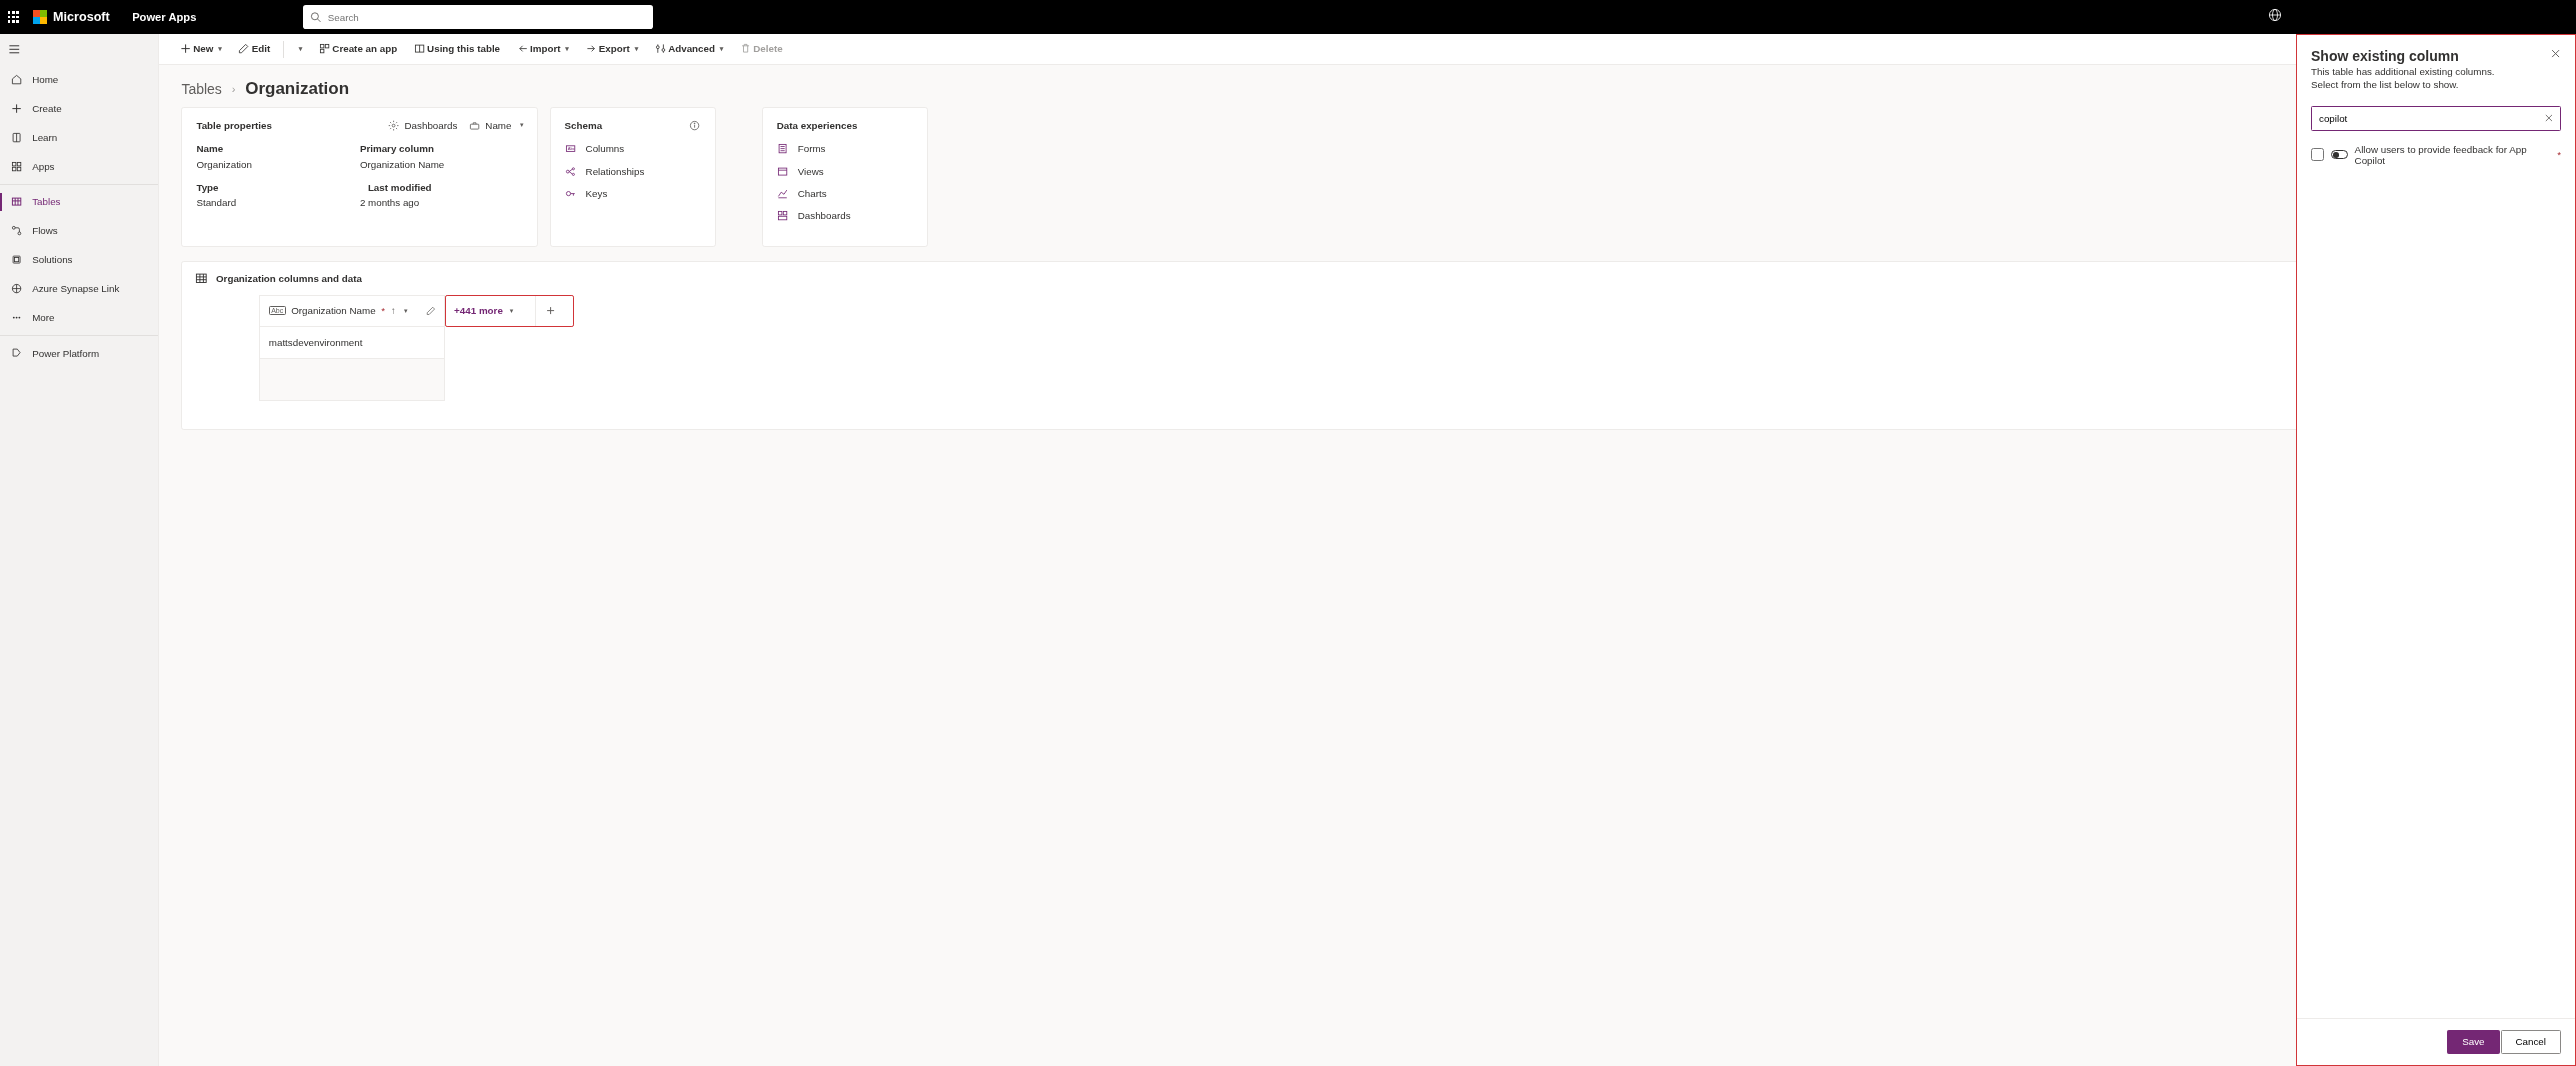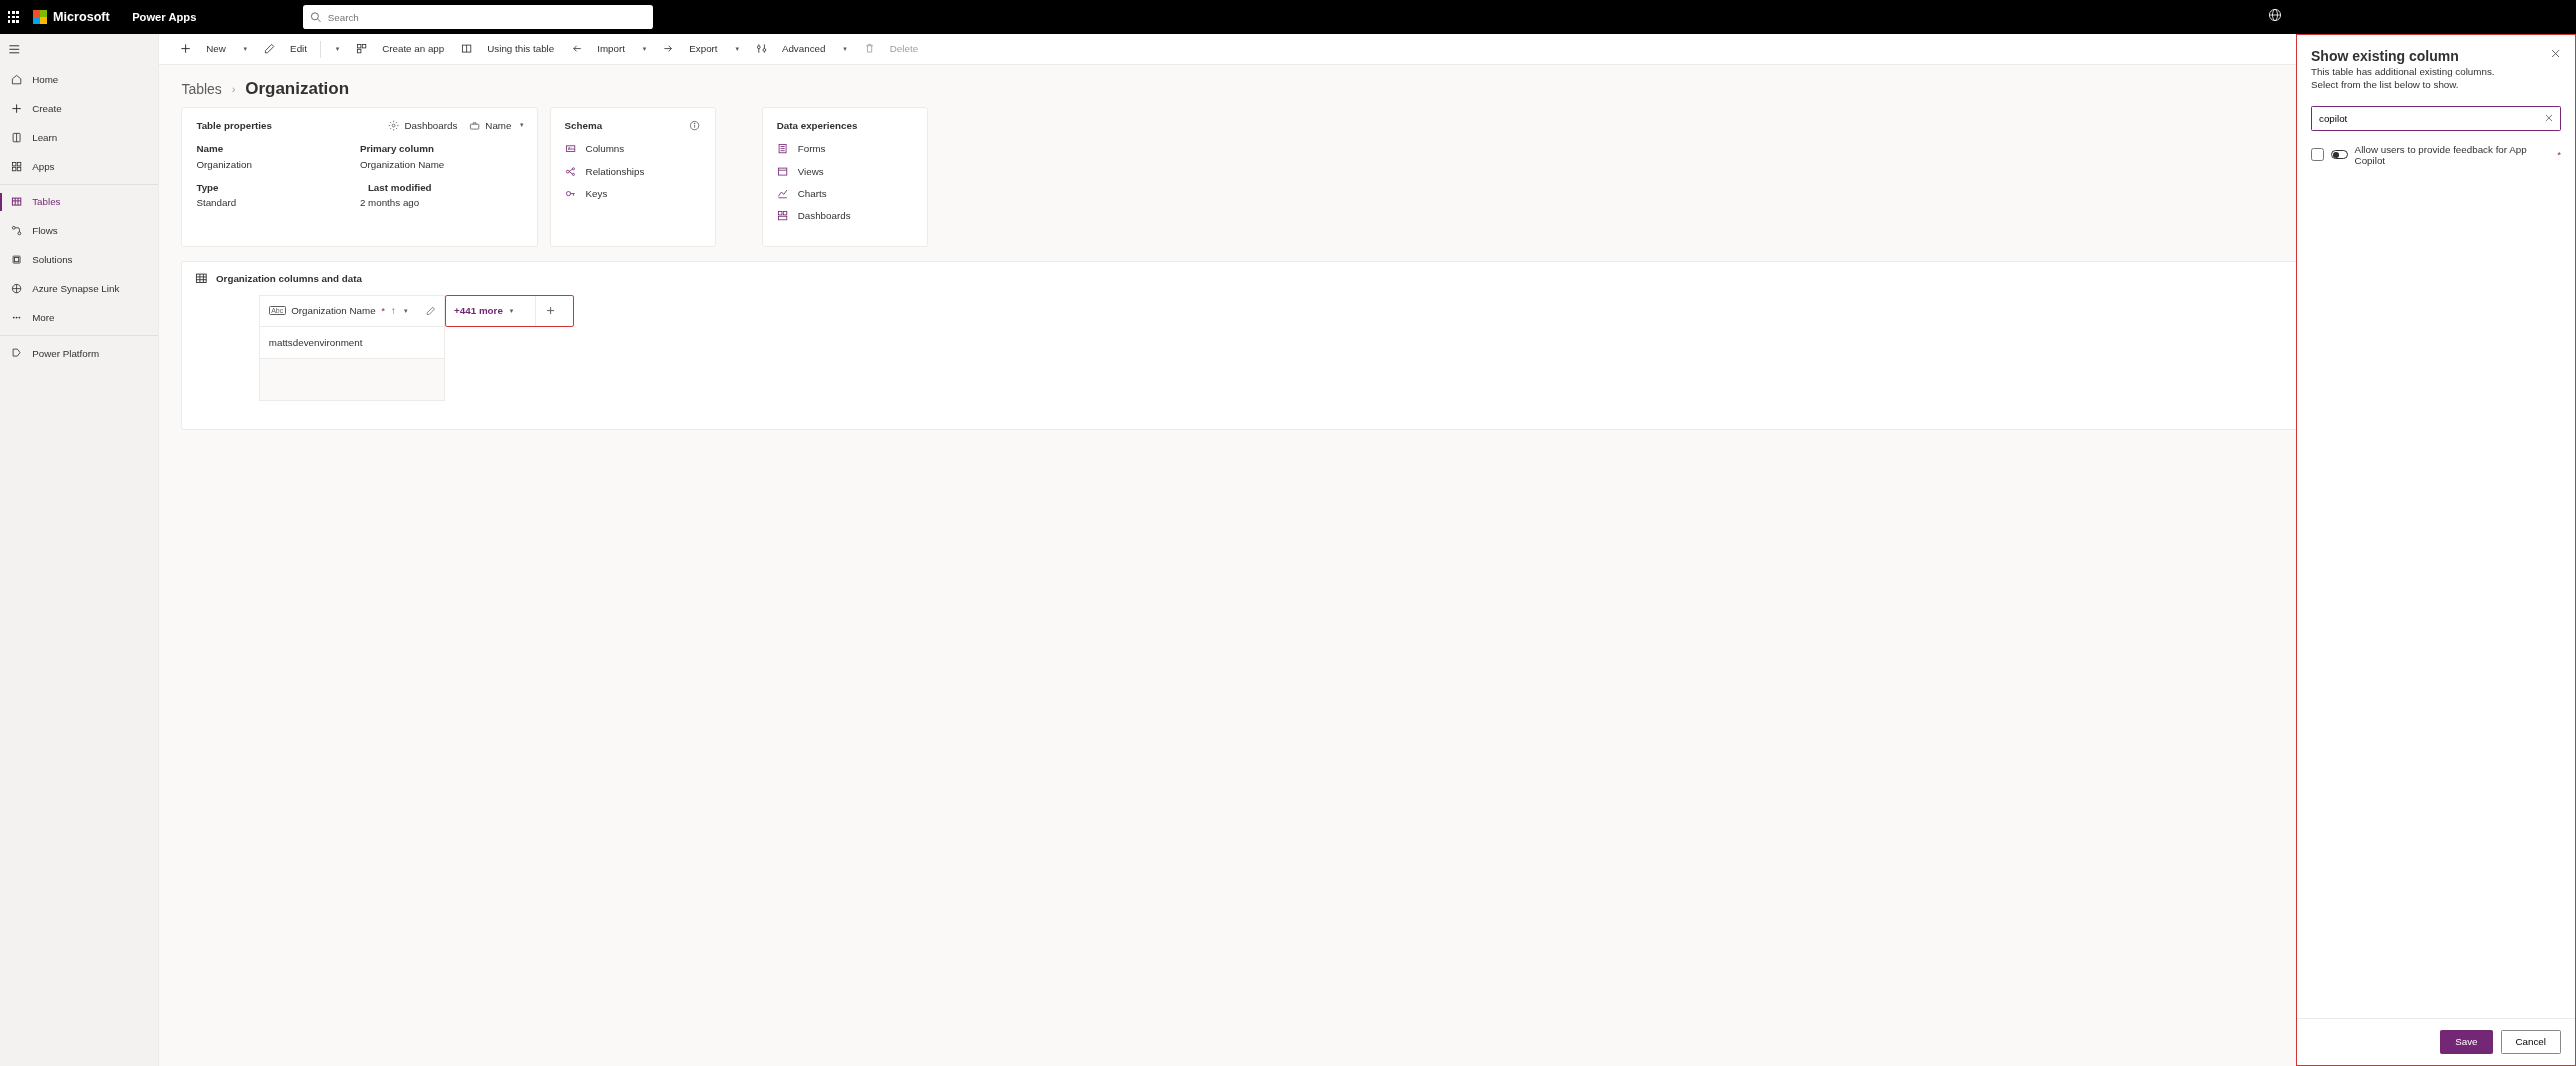--- a/index.html
+++ b/index.html
@@ -49,22 +49,22 @@
   .nav-item.selected .nav-icon { color:#742774; }
   .nav-divider { height:0.7px; background:#e1dfdd; margin:2.8px 0; }
 
   
   .main { flex:1; display:flex; flex-direction:column; background:#faf9f8; }
   .cmdbar {
     height:31px; background:#fff; border-bottom:0.7px solid #edebe9;
     display:flex; align-items:center; gap:2.8px; padding:0 14px;
   }
   .cmd {
-    display:flex; align-items:center; gap:15px; padding:0 7px; height:22.4px;
-    font-size:9.8px; cursor:pointer; color:#323130; border-radius:1.4px;
+    display:flex; align-items:center; gap:2px; padding:0 7px; height:22.4px;
+    font-size:9.8px; cursor:pointer; color:#323130; border-radius:1.4px;font-weight:bold;
   }
   .cmd .icon { display:flex; }
   .cmd-sep { width:0.7px; height:17px; background:#e1dfdd; margin:0 2.8px; }
   .chev { font-size:7px; color:#605e5c; margin-left:2.8px; }
 
   
   .breadcrumb { padding:14px 22.4px 8.4px; display:flex; align-items:center; gap:9.8px; }
   .breadcrumb .crumb { font-size:14px; color:#605e5c; cursor:pointer; }
   .breadcrumb .sep { color:#a19f9d; }
   .breadcrumb .current { font-size:17px; font-weight:600; color:#323130; }
@@ -152,21 +152,21 @@
   .flyout-option input[type=checkbox]{ width:12.6px; height:12.6px; }
   .toggle-icon {
     width:17px; height:9.8px; border:0.7px solid #323130; border-radius:5.6px; position:relative; flex-shrink:0;
   }
   .toggle-icon::after {
     content:""; position:absolute; width:5.6px; height:5.6px; background:#323130;
     border-radius:50%; top:1.4px; left:1.4px;
   }
   .req-asterisk { color:#a4262c; margin-left:2.8px; }
   .flyout-footer {
-    padding:11.2px 14px; display:flex; justify-content:flex-end; gap:8px;
+    padding:11.2px 14px; display:flex; justify-content:flex-end; gap:1px;
     border-top:0.7px solid #edebe9;
   }
   .btn {
     height:24px; padding:0 14px; font-size:9.8px; border-radius:1.4px;
     cursor:pointer; border:0.7px solid #8a8886; background:#fff;
   }
   .btn.primary { background:#742774; color:#fff; border-color:#742774; }
 
   svg { display:block; }
 </style>

